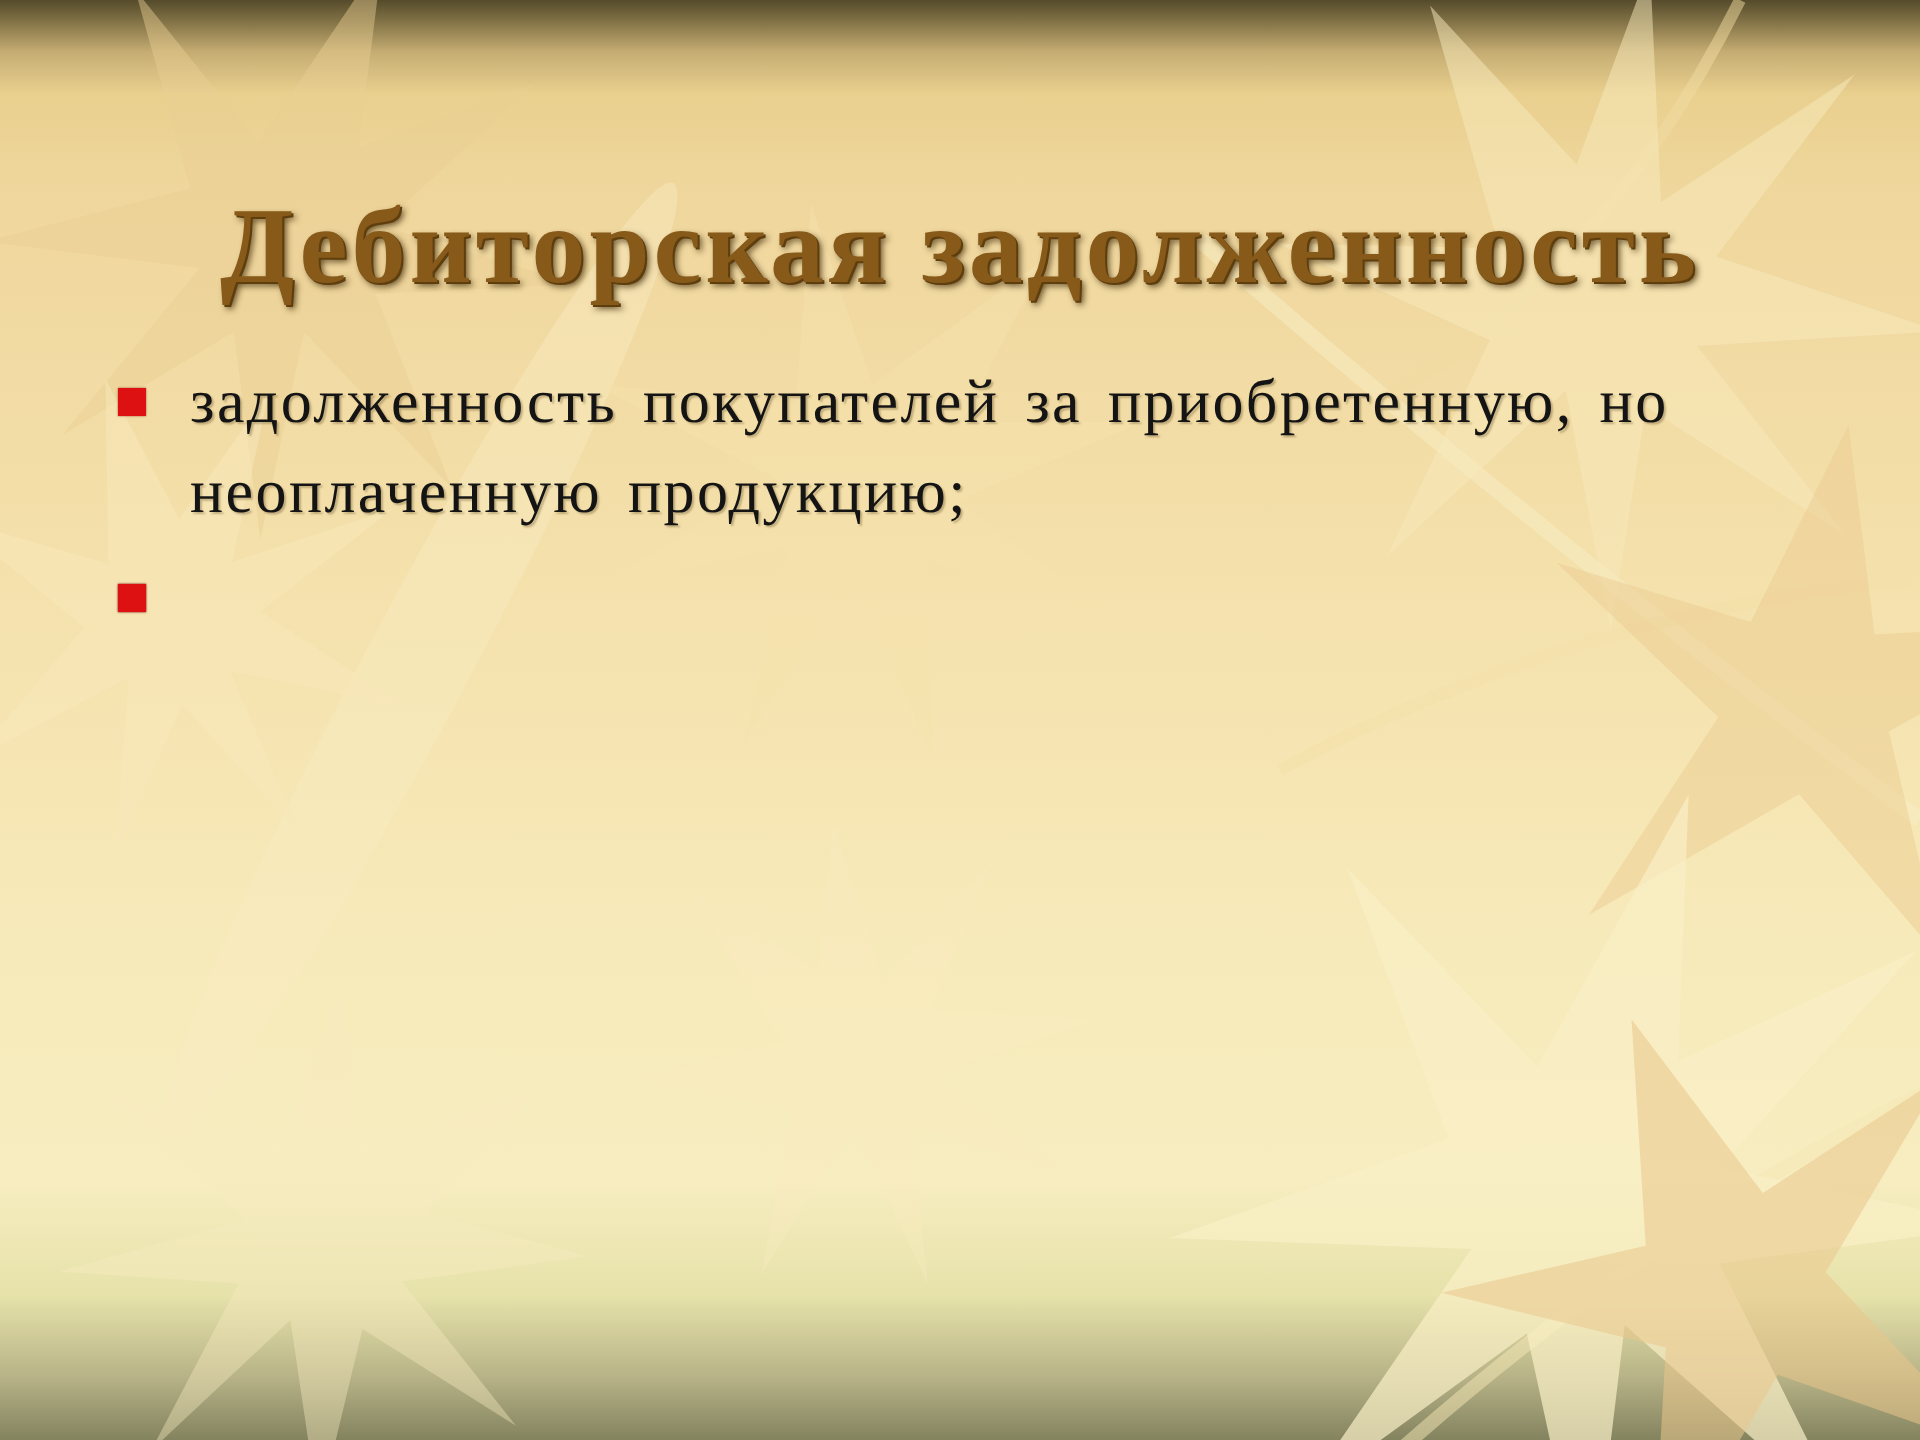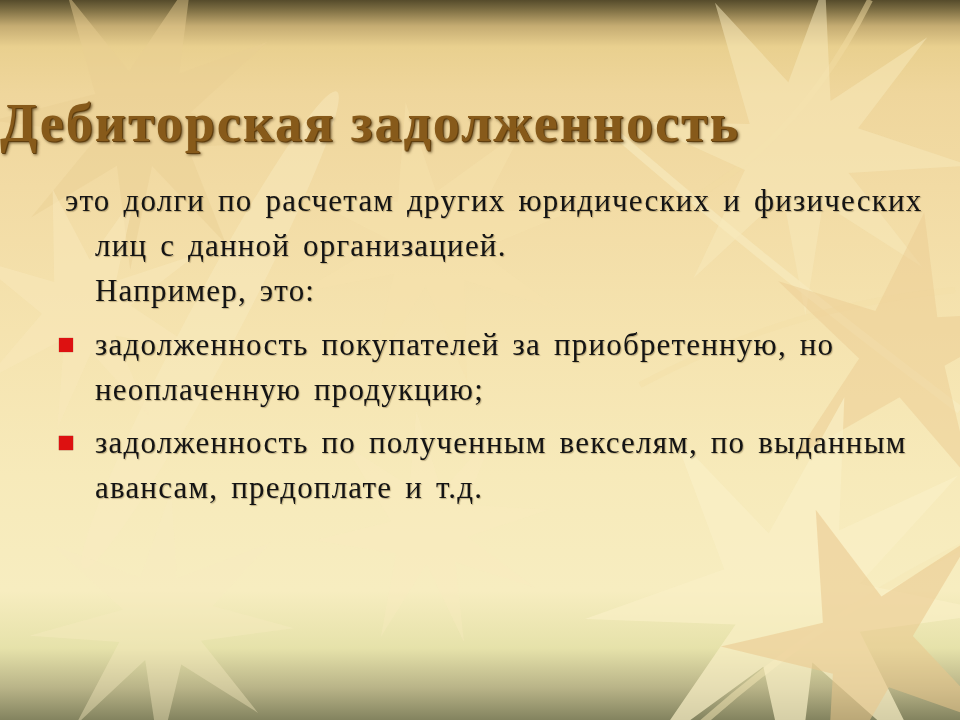--- a/index.html
+++ b/index.html
@@ -30,21 +30,21 @@
   .leaves {
     position: absolute;
     left: 0; top: 0;
     width: 960px; height: 720px;
     pointer-events: none;
   }
   .title {
     position: absolute;
     left: 0; right: 0;
     top: 56px;
-    text-align: left;
+    text-align: center;
     font-size: 54px;
     font-weight: bold;
     letter-spacing: 2px;
     line-height: 1.15;
     color: #875a1a;
     text-shadow: 1px 1px 0 #5f3e0e, 2px 2px 3px rgba(64, 42, 8, 0.75);
   }
   .body-area {
     position: absolute;
     left: 0;
@@ -107,32 +107,29 @@
     <path d="M0,-100 L14,-38 L62,-78 L30,-16 L98,-20 L36,6 L82,58 L18,26 L28,96 L-4,34 L-46,86 L-22,18 L-92,34 L-34,-6 L-74,-62 L-18,-28 Z" transform="translate(790,600) rotate(15) scale(2.1)" fill="#f9efc6" opacity="0.7"></path>
     <path d="M0,-90 L20,-25 L85,-40 L30,5 L60,75 L5,30 L-55,80 L-25,10 L-85,-30 L-20,-22 Z" transform="translate(865,645) rotate(-20) scale(1.6)" fill="#e9c78c" opacity="0.55"></path>
     <path d="M0,-100 L14,-38 L62,-78 L30,-16 L98,-20 L36,6 L82,58 L18,26 L28,96 L-4,34 L-46,86 L-22,18 L-92,34 L-34,-6 L-74,-62 L-18,-28 Z" transform="translate(160,620) rotate(55) scale(1.35)" fill="#f7ecc0" opacity="0.4"></path>
     <path d="M0,-100 L14,-38 L62,-78 L30,-16 L98,-20 L36,6 L82,58 L18,26 L28,96 L-4,34 L-46,86 L-22,18 L-92,34 L-34,-6 L-74,-62 L-18,-28 Z" transform="translate(430,530) rotate(-45) scale(1.2)" fill="#f8ecc0" opacity="0.35"></path>
   </svg>
 
   <h1 class="title">Дебиторская задолженность</h1>
 
   <div class="body-area">
 
-    <p class="intro text-block">это долги по расчетам других юридических и физических лиц с данной организацией.
-Например, это:</p>
 
     <ul class="bullet-list">
       <li class="bullet-item">
         <span class="bullet-marker"></span>
         <span class="text-block">задолженность покупателей за приобретенную, но неоплаченную продукцию;</span>
       </li>
       <li class="bullet-item">
         <span class="bullet-marker"></span>
       </li>
       <li class="bullet-item">
         <span class="bullet-marker"></span>
-        <span class="text-block">задолженность по полученным векселям, по выданным авансам, предоплате и т.д.</span>
       </li>
     </ul>
 
   </div>
 
 </div>
 
 </body></html>

